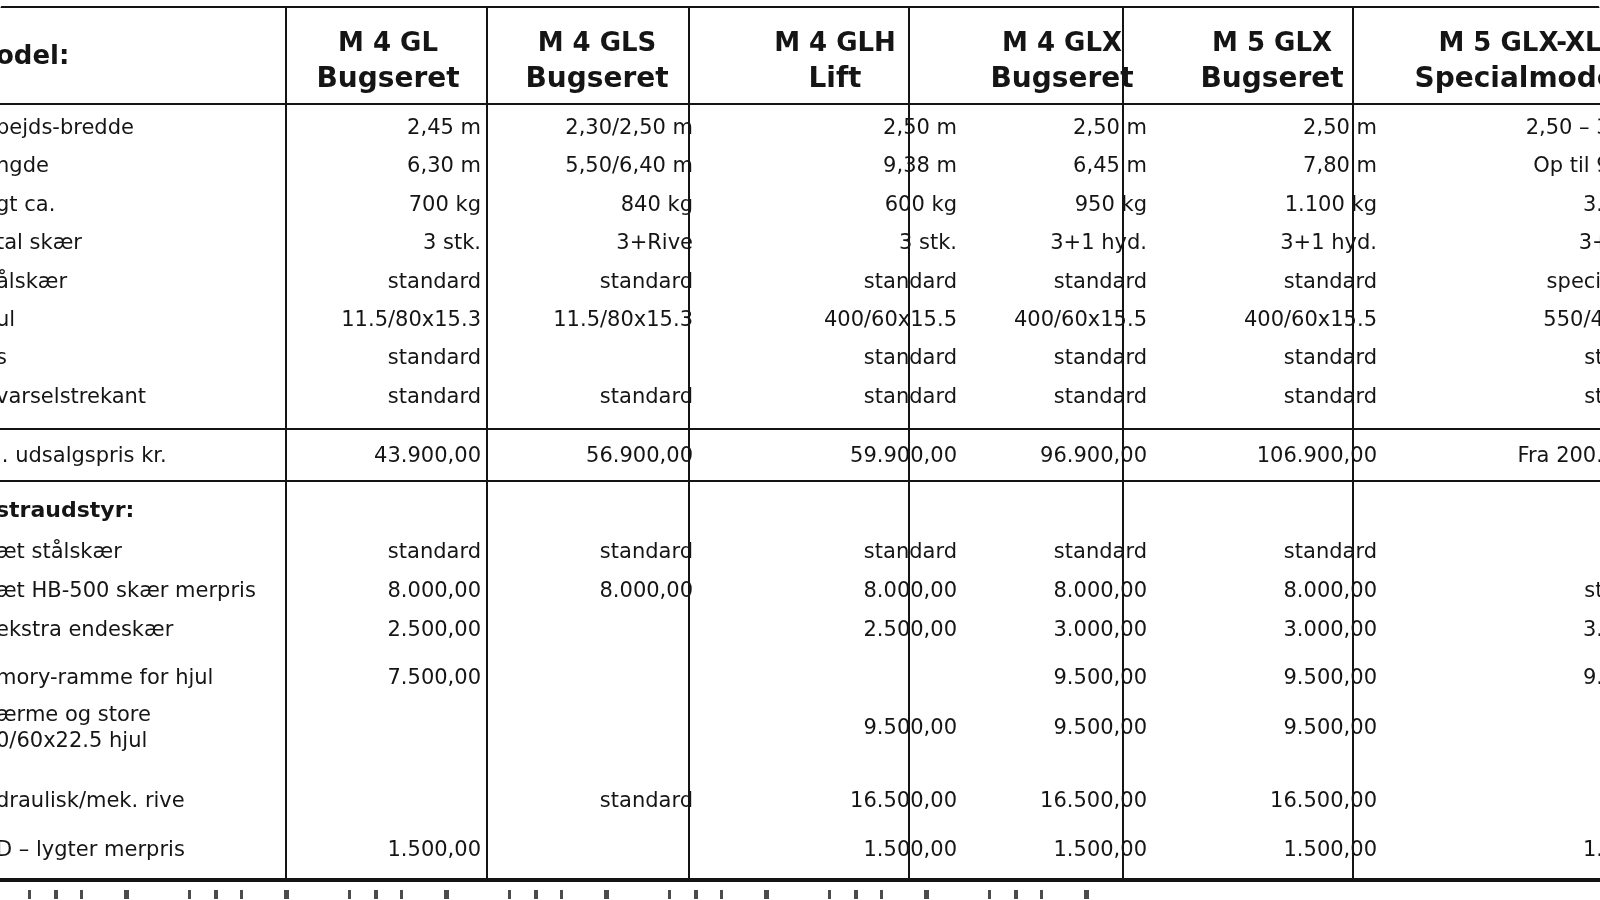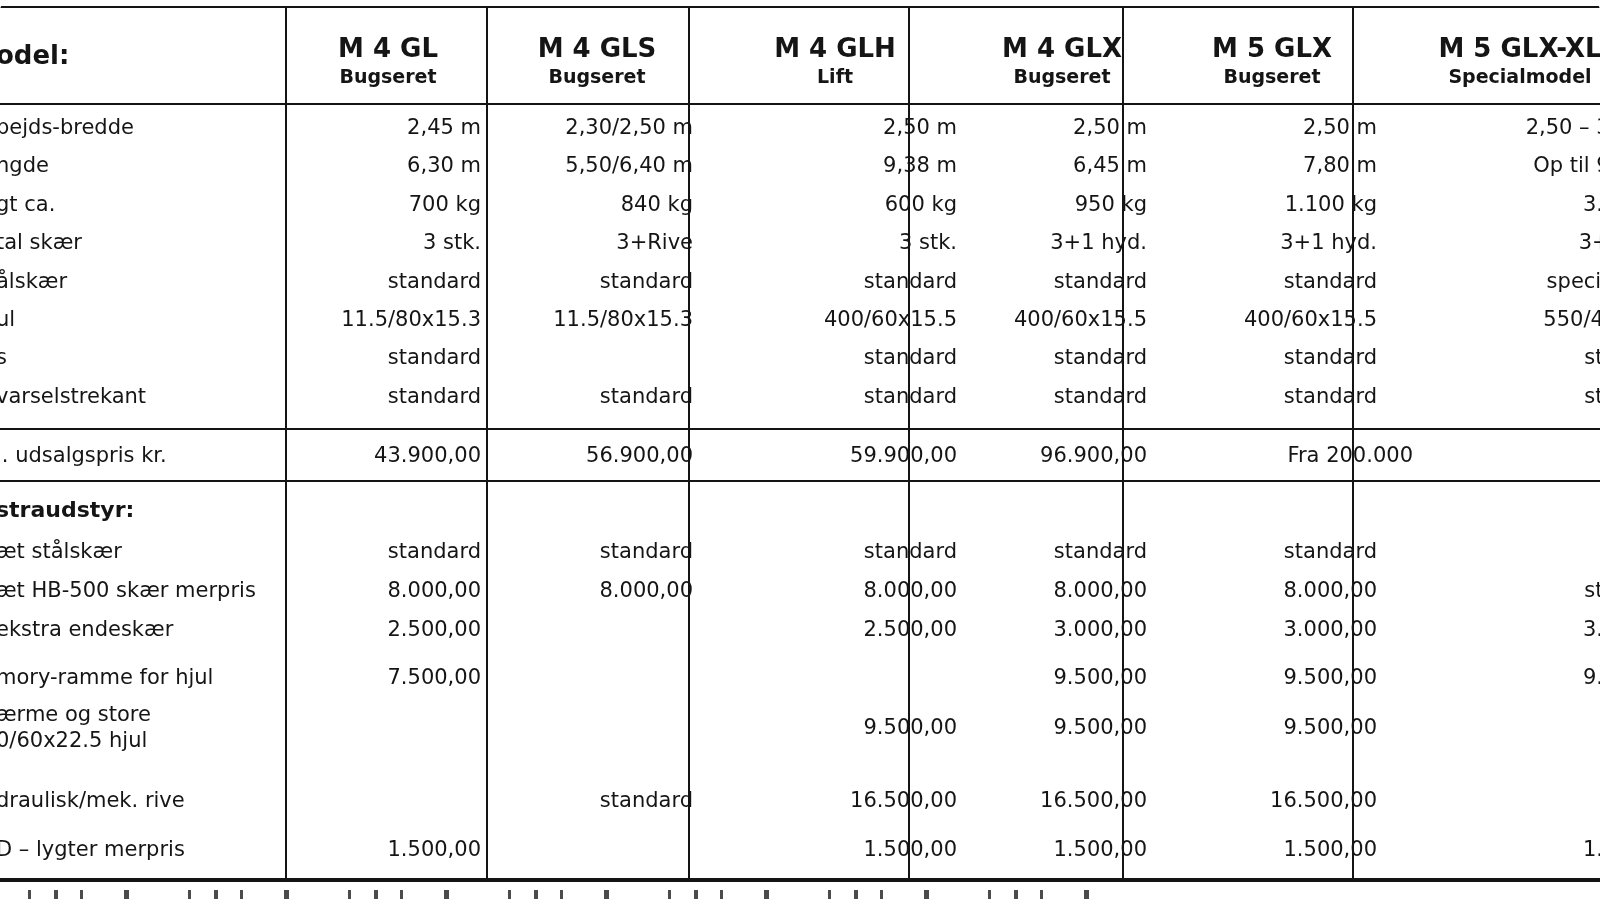--- a/index.html
+++ b/index.html
@@ -11,21 +11,21 @@
   .hline{position:absolute;left:0;right:0;height:2px;background:#141414;}
   .row{position:absolute;left:0;display:flex;align-items:center;width:100%;}
   .cell{flex:none;box-sizing:border-box;font-size:21px;line-height:1.25;}
   .lab{width:355px;padding-left:66px;text-align:left;}
   .v{text-align:right;padding-right:10px;}
   .c1{width:206px}.c2{width:212px}.c3{width:264px}.c4{width:190px}.c5{width:230px}.c6{width:266px}
   .hrow{top:0;height:95px;align-items:stretch;}
   .hrow .lab{display:flex;align-items:center;font-weight:bold;font-size:26px;}
   .hcell{display:flex;flex-direction:column;align-items:center;justify-content:center;padding-top:10px;gap:1px;}
   .hmodel{font-weight:bold;font-size:26px;}
-  .hsub{font-weight:bold;font-size:19px;}
+  .hsub{font-weight:bold;font-size:28px;}
   .sec-title{font-weight:bold;font-size:22px;}
   .skaerme-label{display:flex;flex-direction:column;justify-content:center;}
   
   .footnote-frag{position:absolute;left:28px;top:890px;width:1085px;height:9px;opacity:.85;
      background:repeating-linear-gradient(90deg,#2b2b2b 0 3px,transparent 3px 26px,#2b2b2b 26px 30px,
      transparent 30px 52px,#2b2b2b 52px 55px,transparent 55px 96px,#2b2b2b 96px 101px,transparent 101px 160px);
      background-size:160px 9px;}
 </style>
 </head>
 <body>
@@ -144,20 +144,21 @@
       <div class="cell c5 v">standard</div>
       <div class="cell c6 v">stand</div>
     </div>
 
     <div class="row" style="top:422px;height:50px">
       <div class="cell lab">l. udsalgspris kr.</div>
       <div class="cell c1 v">43.900,00</div>
       <div class="cell c2 v">56.900,00</div>
       <div class="cell c3 v">59.900,00</div>
       <div class="cell c4 v">96.900,00</div>
+      <div class="cell c5 v">106.900,00</div>
       <div class="cell c6 v">Fra 200.000</div>
     </div>
 
     <div class="row" style="top:482px;height:40px">
       <div class="cell lab sec-title">straudstyr:</div>
     </div>
     <div class="row" style="top:523px;height:40px">
       <div class="cell lab">æt stålskær</div>
       <div class="cell c1 v">standard</div>
       <div class="cell c2 v">standard</div>

